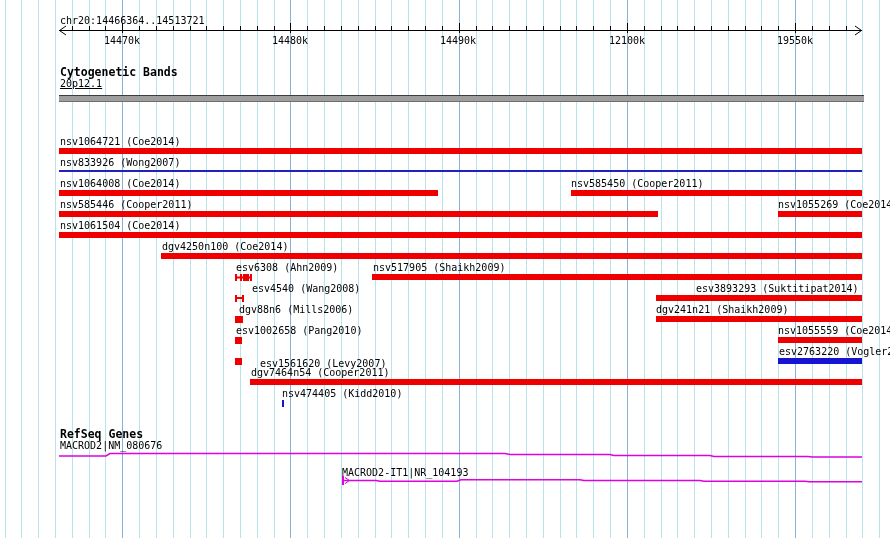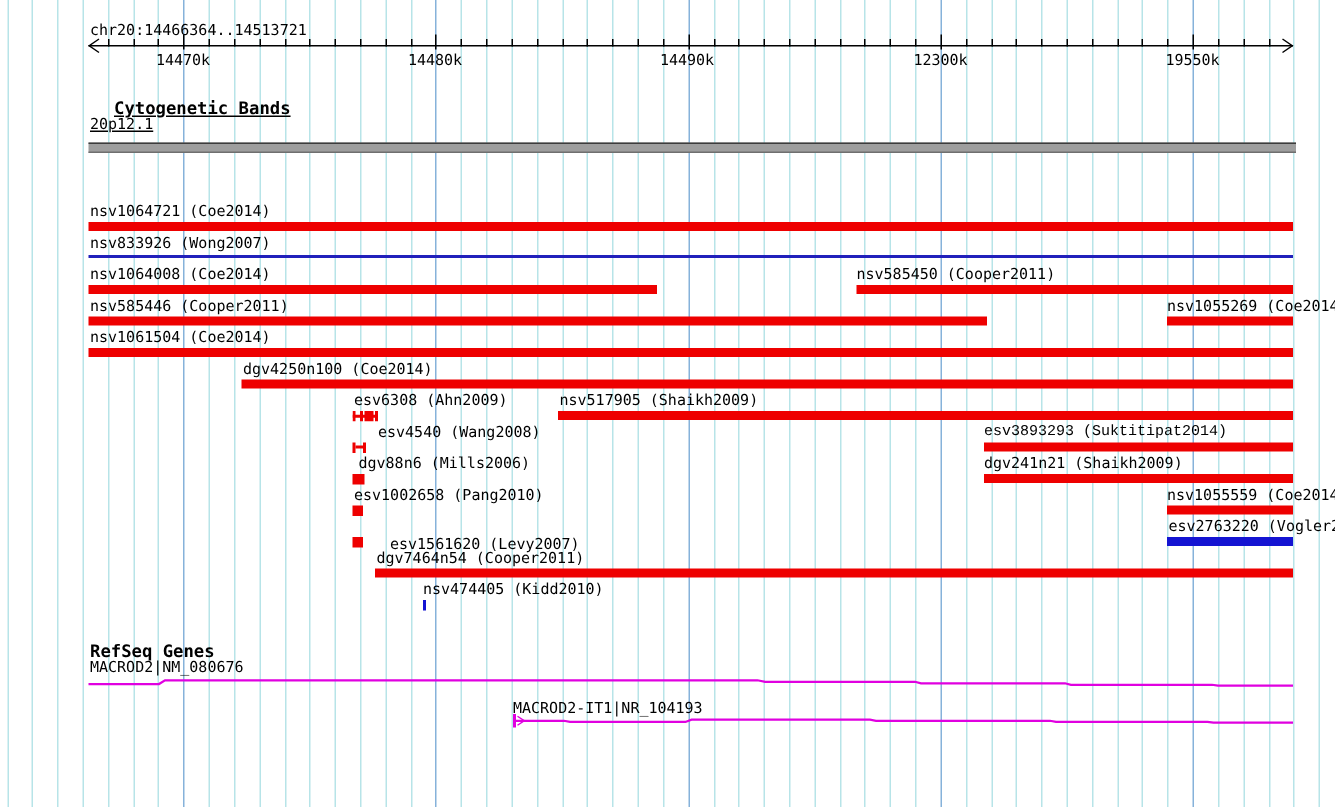--- a/index.html
+++ b/index.html
@@ -128,25 +128,25 @@
       <div class="tick" style="left: 744.6px; top: 26px; height: 5px;"></div>
       <div class="tick" style="left: 761.4px; top: 26px; height: 5px;"></div>
       <div class="tick" style="left: 778.2px; top: 26px; height: 5px;"></div>
       <div class="tick" style="left: 795px; top: 23px; height: 10px;"></div>
       <div class="tick" style="left: 811.9px; top: 26px; height: 5px;"></div>
       <div class="tick" style="left: 828.7px; top: 26px; height: 5px;"></div>
       <div class="tick" style="left: 845.5px; top: 26px; height: 5px;"></div>
       <div class="tick-label" style="left: 100px;">14470k</div>
       <div class="tick-label" style="left: 268px;">14480k</div>
       <div class="tick-label" style="left: 436px;">14490k</div>
-      <div class="tick-label" style="left: 605px;">12300k</div>
+      <div class="tick-label" style="left: 605px;">12100k</div>
       <div class="tick-label" style="left: 773px;">19550k</div>
     </div>
 
-  <div class="hdr" style="left:76px; top:66px;text-decoration:underline;">Cytogenetic Bands</div>
+  <div class="hdr" style="left:60px; top:66px;">Cytogenetic Bands</div>
   <div class="lbl" style="left:60px; top:78px;text-decoration:underline;">20p12.1</div>
   <div class="band" id="cytoband-bar" style="background: rgb(158, 158, 158);"></div>
 
   <div id="variant-layer" class="layer">
       <div class="lbl" style="left: 60px; top: 136px;">nsv1064721 (Coe2014)</div>
       <div class="glyph" style="left: 59px; top: 148px; width: 803px; height: 6px; background: rgb(238, 0, 0);"></div>
       <div class="lbl" style="left: 60px; top: 157px;">nsv833926 (Wong2007)</div>
       <div class="glyph" style="left: 59px; top: 170px; width: 803px; height: 2px; background: rgb(32, 32, 187);"></div>
       <div class="lbl" style="left: 60px; top: 178px;">nsv1064008 (Coe2014)</div>
       <div class="glyph" style="left: 59px; top: 190px; width: 379px; height: 6px; background: rgb(238, 0, 0);"></div>
@@ -167,21 +167,21 @@
         <rect x="0" y="2.5" width="17" height="2" fill="#ee0000"></rect>
         <rect x="8" y="0" width="6" height="7" fill="#ee0000"></rect>
         <rect x="15" y="0" width="2" height="7" fill="#ee0000"></rect>
       </svg>
       <div class="lbl" style="left: 373px; top: 262px;">nsv517905 (Shaikh2009)</div>
       <div class="glyph" style="left: 372px; top: 274px; width: 490px; height: 6px; background: rgb(238, 0, 0);"></div>
       <div class="lbl" style="left: 252px; top: 283px;">esv4540 (Wang2008)</div>
       <div class="glyph" style="left: 235px; top: 295px; width: 5px; height: 7px; border-left: 2px solid rgb(238, 0, 0); border-right: 2px solid rgb(238, 0, 0);">
         <div class="" style="position: absolute; left: 0px; right: 0px; top: 2px; height: 2px; background: rgb(238, 0, 0);"></div>
       </div>
-      <div class="lbl" style="left: 656px; top: 283px; font-family: Liberation Mono, monospace;">esv3893293 (Suktitipat2014)</div>
+      <div class="lbl" style="left: 696px; top: 283px;">esv3893293 (Suktitipat2014)</div>
       <div class="glyph" style="left: 656px; top: 295px; width: 206px; height: 6px; background: rgb(238, 0, 0);"></div>
       <div class="lbl" style="left: 239px; top: 304px;">dgv88n6 (Mills2006)</div>
       <div class="glyph" style="left: 235px; top: 316px; width: 8px; height: 7px; background: rgb(238, 0, 0);"></div>
       <div class="lbl" style="left: 656px; top: 304px;">dgv241n21 (Shaikh2009)</div>
       <div class="glyph" style="left: 656px; top: 316px; width: 206px; height: 6px; background: rgb(238, 0, 0);"></div>
       <div class="lbl" style="left: 236px; top: 325px;">esv1002658 (Pang2010)</div>
       <div class="glyph" style="left: 235px; top: 337px; width: 7px; height: 7px; background: rgb(238, 0, 0);"></div>
       <div class="lbl" style="left: 778px; top: 325px;">nsv1055559 (Coe2014</div>
       <div class="glyph" style="left: 778px; top: 337px; width: 84px; height: 6px; background: rgb(238, 0, 0);"></div>
       <div class="lbl" style="left: 236px; top: 358px; margin-left: 24px;">esv1561620 (Levy2007)</div>

